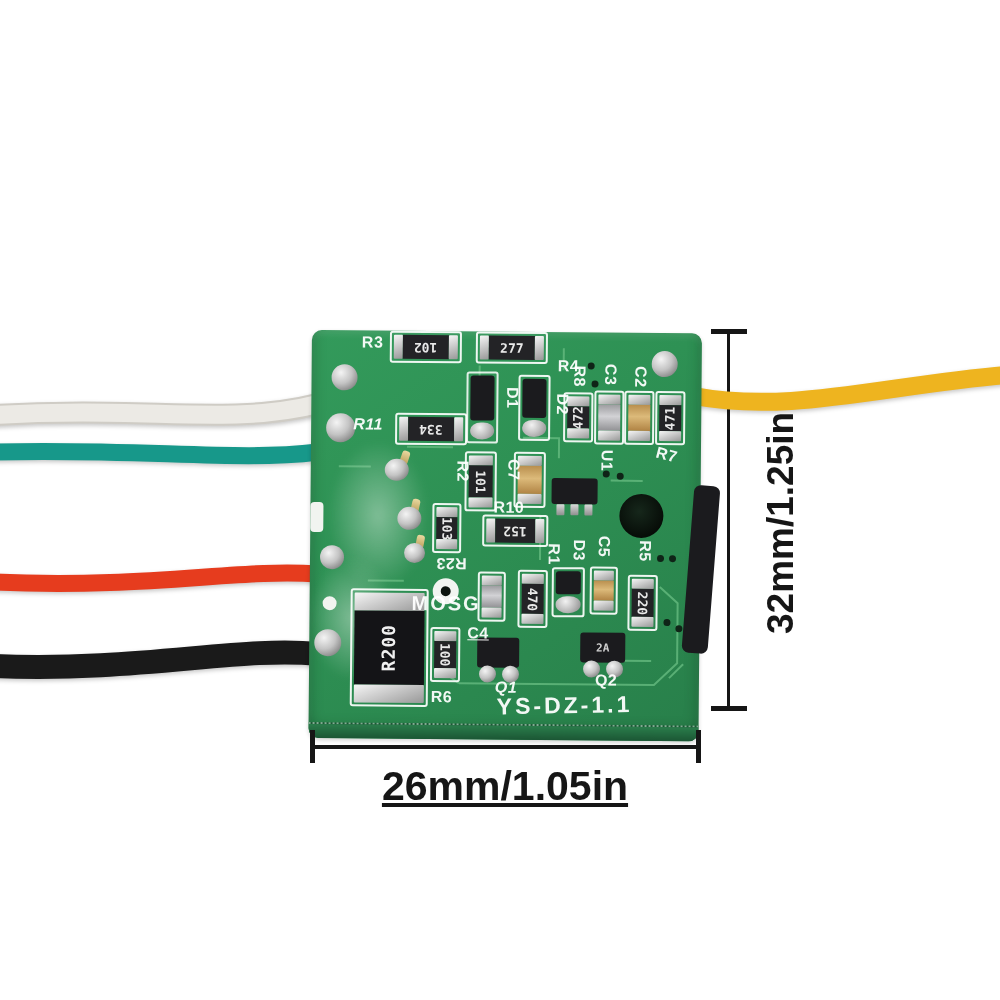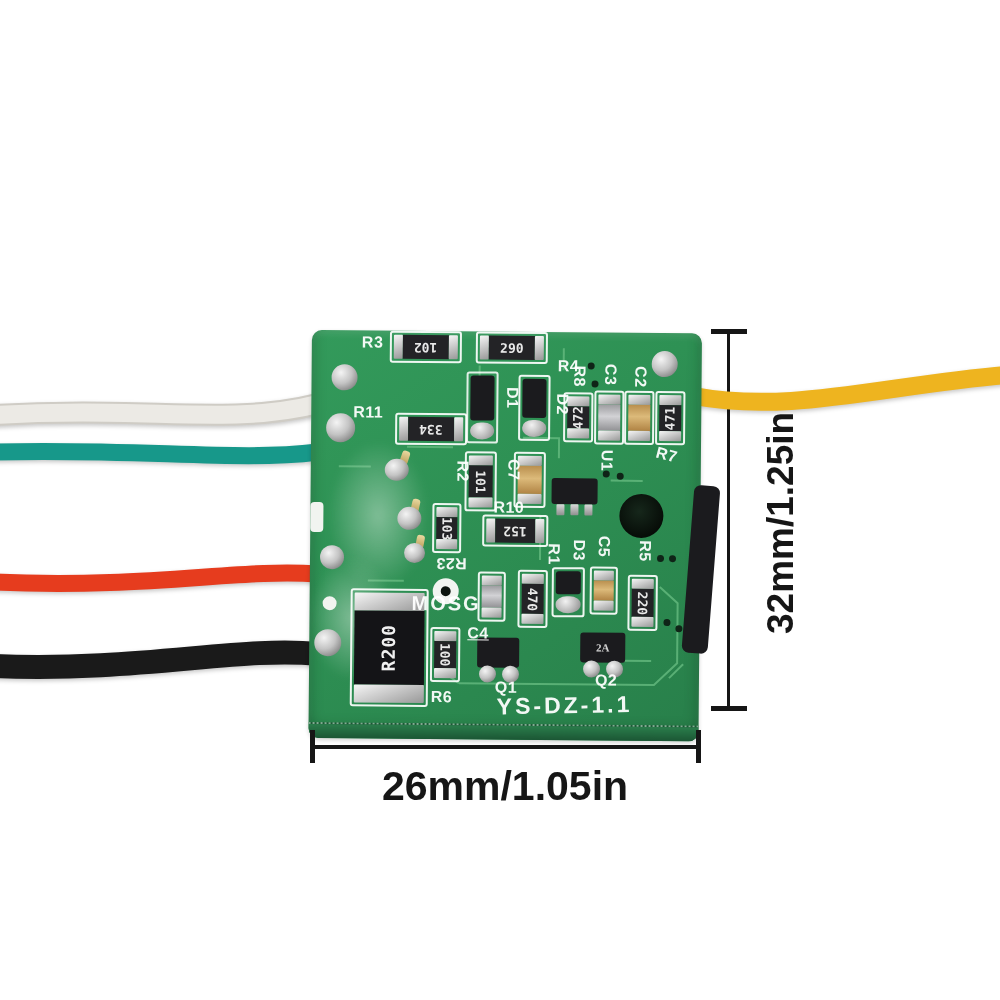--- a/index.html
+++ b/index.html
@@ -1,21 +1,21 @@
 <!DOCTYPE html>
 <html><head>
 <meta charset="utf-8">
 <style>
   html,body{margin:0;padding:0;background:#fff;}
   #stage{position:relative;width:1000px;height:1000px;background:#ffffff;overflow:hidden;
          font-family:"Liberation Sans",sans-serif;}
   
   .dimline{position:absolute;background:#161616;}
   .dimlabel{position:absolute;color:#161616;font-weight:700;text-align:center;white-space:nowrap;}
-  #dim-h-label{left:340px;top:763px;width:330px;font-size:41px;letter-spacing:0px;}
+  #dim-h-label{left:340px;top:763px;width:330px;font-size:41px;letter-spacing:0px;text-decoration:underline;}
   #dim-v-label{left:671px;top:503px;width:220px;font-size:37px;transform:rotate(-90deg);}
   
   #wires{position:absolute;left:0;top:0;}
   
   #board{position:absolute;left:312px;top:330px;width:390px;height:408px;border-radius:10px;
          background:linear-gradient(145deg,#339a5b 0%,#2e9154 40%,#287f4a 100%);
          box-shadow:inset 0 -10px 14px rgba(0,40,16,.38), inset 0 4px 6px rgba(255,255,255,.10),
                     0 2px 4px rgba(0,0,0,.18);
          transform:rotate(.5deg);transform-origin:top left;}
   #bedge{position:absolute;left:0;right:0;bottom:0;height:14px;border-radius:0 0 10px 10px;
@@ -136,21 +136,21 @@
           <b class="cbody">
             <span class="mk r180">102</span>
           </b>
           <i class="cap"></i>
         </div>
     </div>
     <div class="comp" style="left:164px;top:0px;width:72px;height:32px;">
       <div class="chip">
           <i class="cap"></i>
           <b class="cbody">
-            <span class="mk">290</span>
+            <span class="mk">277</span>
           </b>
           <i class="cap"></i>
         </div>
     </div>
     <div class="comp" style="left:84px;top:82px;width:72px;height:32px;">
       <div class="chip">
           <i class="cap"></i>
           <b class="cbody">
             <span class="mk r180">334</span>
           </b>
@@ -295,48 +295,48 @@
     </div>
 
     <div class="pkg" style="left:241px;top:146px;width:46px;height:26px;"></div>
     <div class="leg" style="left:246px;top:172px;"></div>
     <div class="leg" style="left:260px;top:172px;"></div>
     <div class="leg" style="left:274px;top:172px;"></div>
 
     <div class="pkg" style="left:168px;top:306px;width:42px;height:30px;"></div>
     <div class="solder" style="left:170px;top:334px;width:17px;height:17px;"></div>
     <div class="solder" style="left:193px;top:334px;width:17px;height:17px;"></div>
-    <div class="pkg" style="left:271px;top:300px;width:45px;height:30px;font-family:Liberation Serif, serif;">
+    <div class="pkg" style="left:271px;top:300px;width:45px;height:30px;">
         <span class="mk">2A</span>
       </div>
     <div class="solder" style="left:274px;top:328px;width:17px;height:17px;"></div>
     <div class="solder" style="left:297px;top:328px;width:17px;height:17px;"></div>
 
     <span class="ref" style="left:50px;top:4px;">R3</span>
     <span class="ref" style="left:246px;top:26px;">R4</span>
-    <span class="ref" style="left:42px;top:74px;">R11</span>
+    <span class="ref" style="left:42px;top:86px;font-style:italic;">R11</span>
     <span class="ref r90" style="left:190px;top:58px;">D1</span>
     <span class="ref r90" style="left:240px;top:64px;">D2</span>
     <span class="ref r90" style="left:257px;top:36px;">R8</span>
     <span class="ref r90" style="left:288px;top:34px;">C3</span>
     <span class="ref r90" style="left:318px;top:36px;">C2</span>
     <span class="ref" style="left:345px;top:114px;transform:rotate(14deg);">R7</span>
     <span class="ref r90" style="left:141px;top:132px;">R2</span>
     <span class="ref r90" style="left:192px;top:130px;">C7</span>
     <span class="ref r90" style="left:285px;top:120px;">U1</span>
     <span class="ref" style="left:183px;top:168px;">R10</span>
     <span class="ref r180" style="left:126px;top:224px;">R23</span>
     <span class="ref r90" style="left:233px;top:214px;">R1</span>
     <span class="ref r90" style="left:258px;top:210px;">D3</span>
     <span class="ref r90" style="left:283px;top:206px;">C5</span>
     <span class="ref r90" style="left:324px;top:210px;">R5</span>
     <span class="ref" style="left:102px;top:262px;font-size:20px;letter-spacing:2px;">MOSG</span>
     <span class="ref" style="left:158px;top:294px;text-decoration:underline;">C4</span>
     <span class="ref" style="left:122px;top:358px;">R6</span>
-    <span class="ref" style="left:186px;top:348px;">Q1</span>
+    <span class="ref" style="left:186px;top:348px;font-style:italic;">Q1</span>
     <span class="ref" style="left:286px;top:340px;">Q2</span>
     <span class="ref" style="left:188px;top:362px;font-size:23px;letter-spacing:3px;transform:rotate(-1.5deg);">YS-DZ-1.1</span>
 
     <div id="bedge"></div>
   </div>
 
   <div class="dimline" style="left:312px;top:745px;width:388px;height:4px;"></div>
   <div class="dimline" style="left:310px;top:730px;width:5px;height:33px;"></div>
   <div class="dimline" style="left:696px;top:730px;width:5px;height:33px;"></div>
   <div class="dimlabel" id="dim-h-label">26mm/1.05in</div>

